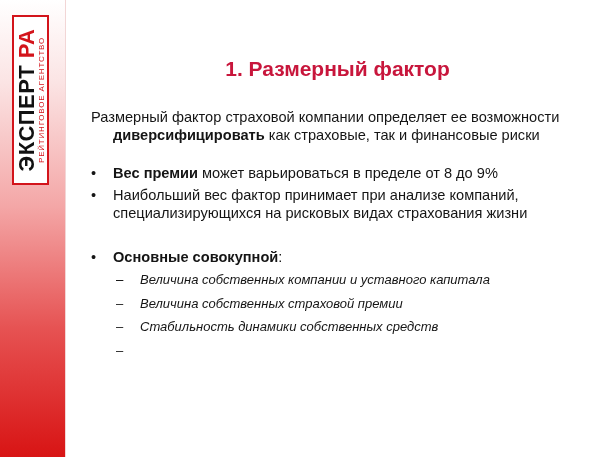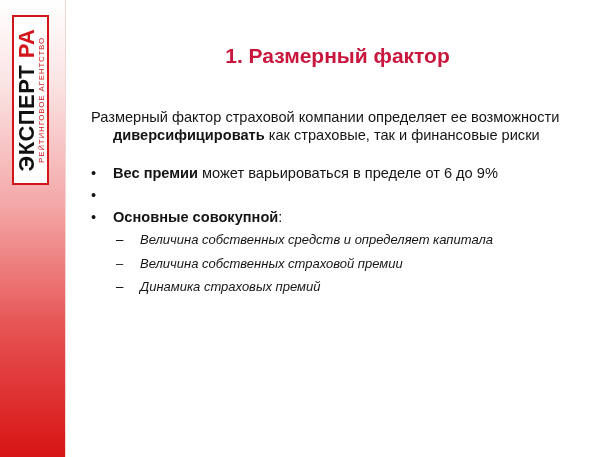--- a/index.html
+++ b/index.html
@@ -26,21 +26,21 @@
     }
     .logo-main {
       font-weight: bold; font-size: 22px; line-height: 20px; letter-spacing: 0.5px;
       color: #111; white-space: nowrap;
     }
     .logo-main .ra { color: #d3141b; }
     .logo-sub {
       font-size: 8px; line-height: 9px; color: #d3141b; letter-spacing: 0.8px; white-space: nowrap;
     }
     .title {
-      position: absolute; left: 65px; right: 0; top: 44px; text-align: center;
+      position: absolute; left: 65px; right: 0; top: 57px; text-align: center;
       font-size: 21px; font-weight: bold; color: #c8163c;
     }
     .content { position: absolute; left: 91px; top: 108px; width: 505px; font-size: 14.6px; line-height: 18px; color: #151515; }
     .para { margin: 0 0 1px 0; text-indent: 0; padding-left: 22px; text-indent: -22px; }
     .para b { font-weight: bold; }
     .bullets { list-style: none; margin: 20px 0 0 0; padding: 0; }
     .bullets li { position: relative; padding-left: 22px; margin-bottom: 4px; }
     .bullets li .dot { position: absolute; left: 0; top: 0; }
     .main-bullet { margin-top: 26px; }
     .sublist { list-style: none; margin: 2px 0 0 0; padding: 0; }
@@ -65,30 +65,31 @@
 </div>
 
 <div class="title">1. Размерный фактор</div>
 
 <div class="content">
   <p class="para"><span>Размерный фактор страховой компании определяет ее возможности </span><b>диверсифицировать</b><span> как страховые, так и финансовые риски</span></p>
 
   <ul class="bullets">
     <li>
       <span class="dot">•</span>
-      <b>Вес премии</b><span> может варьироваться  в пределе от 6 до 9%</span>
+      <b>Вес премии</b><span> может варьироваться  в пределе от 8 до 9%</span>
     </li>
     <li>
       <span class="dot">•</span>
+      <span>Наибольший вес фактор принимает при анализе компаний, специализирующихся на рисковых видах страхования жизни</span>
     </li>
     <li class="main-bullet">
       <span class="dot">•</span>
       <b>Основные совокупной</b><span>:</span>
       <ul class="sublist">
         <li><span class="dash">–</span></li>
-        <li><span class="dash">–</span><span>Величина собственных средств и определяет капитала</span></li>
+        <li><span class="dash">–</span><span>Величина собственных компании и уставного капитала</span></li>
         <li><span class="dash">–</span><span>Величина собственных страховой премии</span></li>
+        <li><span class="dash">–</span><span>Стабильность динамики собственных средств</span></li>
         <li><span class="dash">–</span></li>
-        <li><span class="dash">–</span><span>Динамика страховых премий</span></li>
       </ul>
     </li>
   </ul>
 </div>
 
 </body></html>

